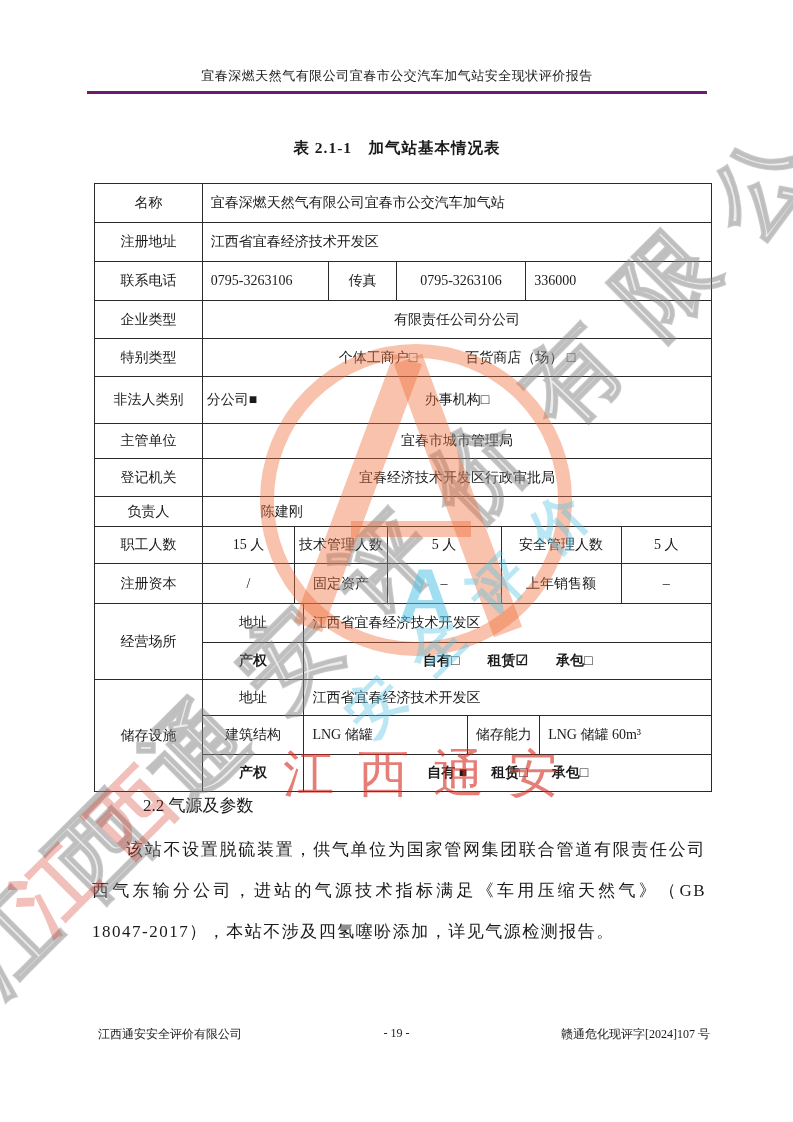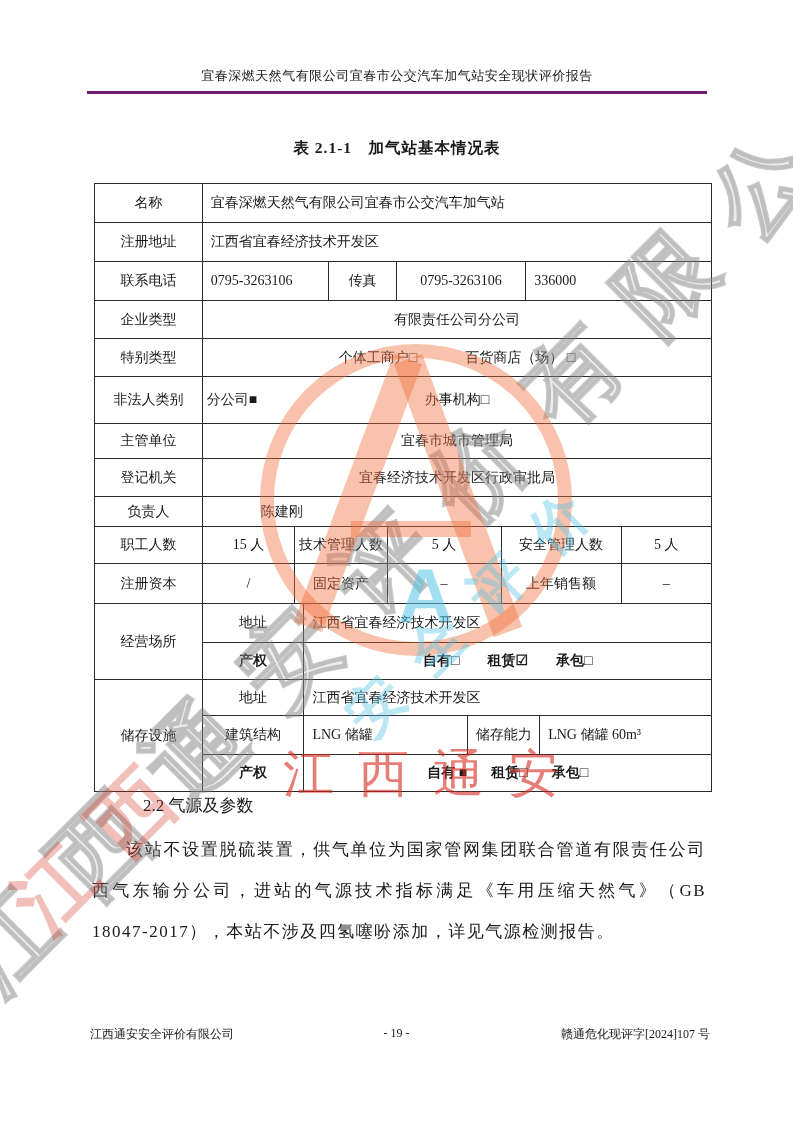--- a/index.html
+++ b/index.html
@@ -23,21 +23,21 @@
   .subrow{display:flex;border-bottom:1px solid #2a2a2a;box-sizing:border-box;}
   .subrow:last-child{border-bottom:none;font-weight:bold;}
   .optgap28>span{margin:0 14px;}
   .optgap24>span{margin:0 12px;}
   
   .sec-heading{position:absolute;left:143px;top:794px;font-size:17px;font-weight:normal;z-index:1;}
   .body-par{position:absolute;left:92px;top:829px;width:614px;font-size:17px;line-height:41px;
        text-align:justify;text-indent:2em;letter-spacing:1.5px;z-index:1;}
   
   .foot{position:absolute;top:1026px;font-size:12px;z-index:1;}
-  .foot.l{left:90px;} .foot.c{left:0;width:793px;text-align:center;} .foot.r{right:83px;}
+  .foot.l{left:98px;} .foot.c{left:0;width:793px;text-align:center;} .foot.r{right:83px;}
   
   .wm{position:absolute;pointer-events:none;white-space:nowrap;z-index:5;
       font-family:"Liberation Serif","DejaVu Serif",serif;}
   .wm-grey{left:-70px;top:930px;transform:rotate(-45deg);transform-origin:0 0;
       font-size:95px;font-weight:bold;letter-spacing:38px;
       color:rgba(160,160,160,0.20);-webkit-text-stroke:2px rgba(125,125,125,0.40);}
   .wm-red-h{left:283px;top:740px;font-size:51px;font-weight:normal;letter-spacing:24px;
       color:rgba(213,40,28,0.60);}
   .wm-red-diag{left:-10px;top:880px;transform:rotate(-45deg);transform-origin:0 0;
       font-size:80px;font-weight:bold;letter-spacing:28px;color:rgba(213,45,30,0.30);}

